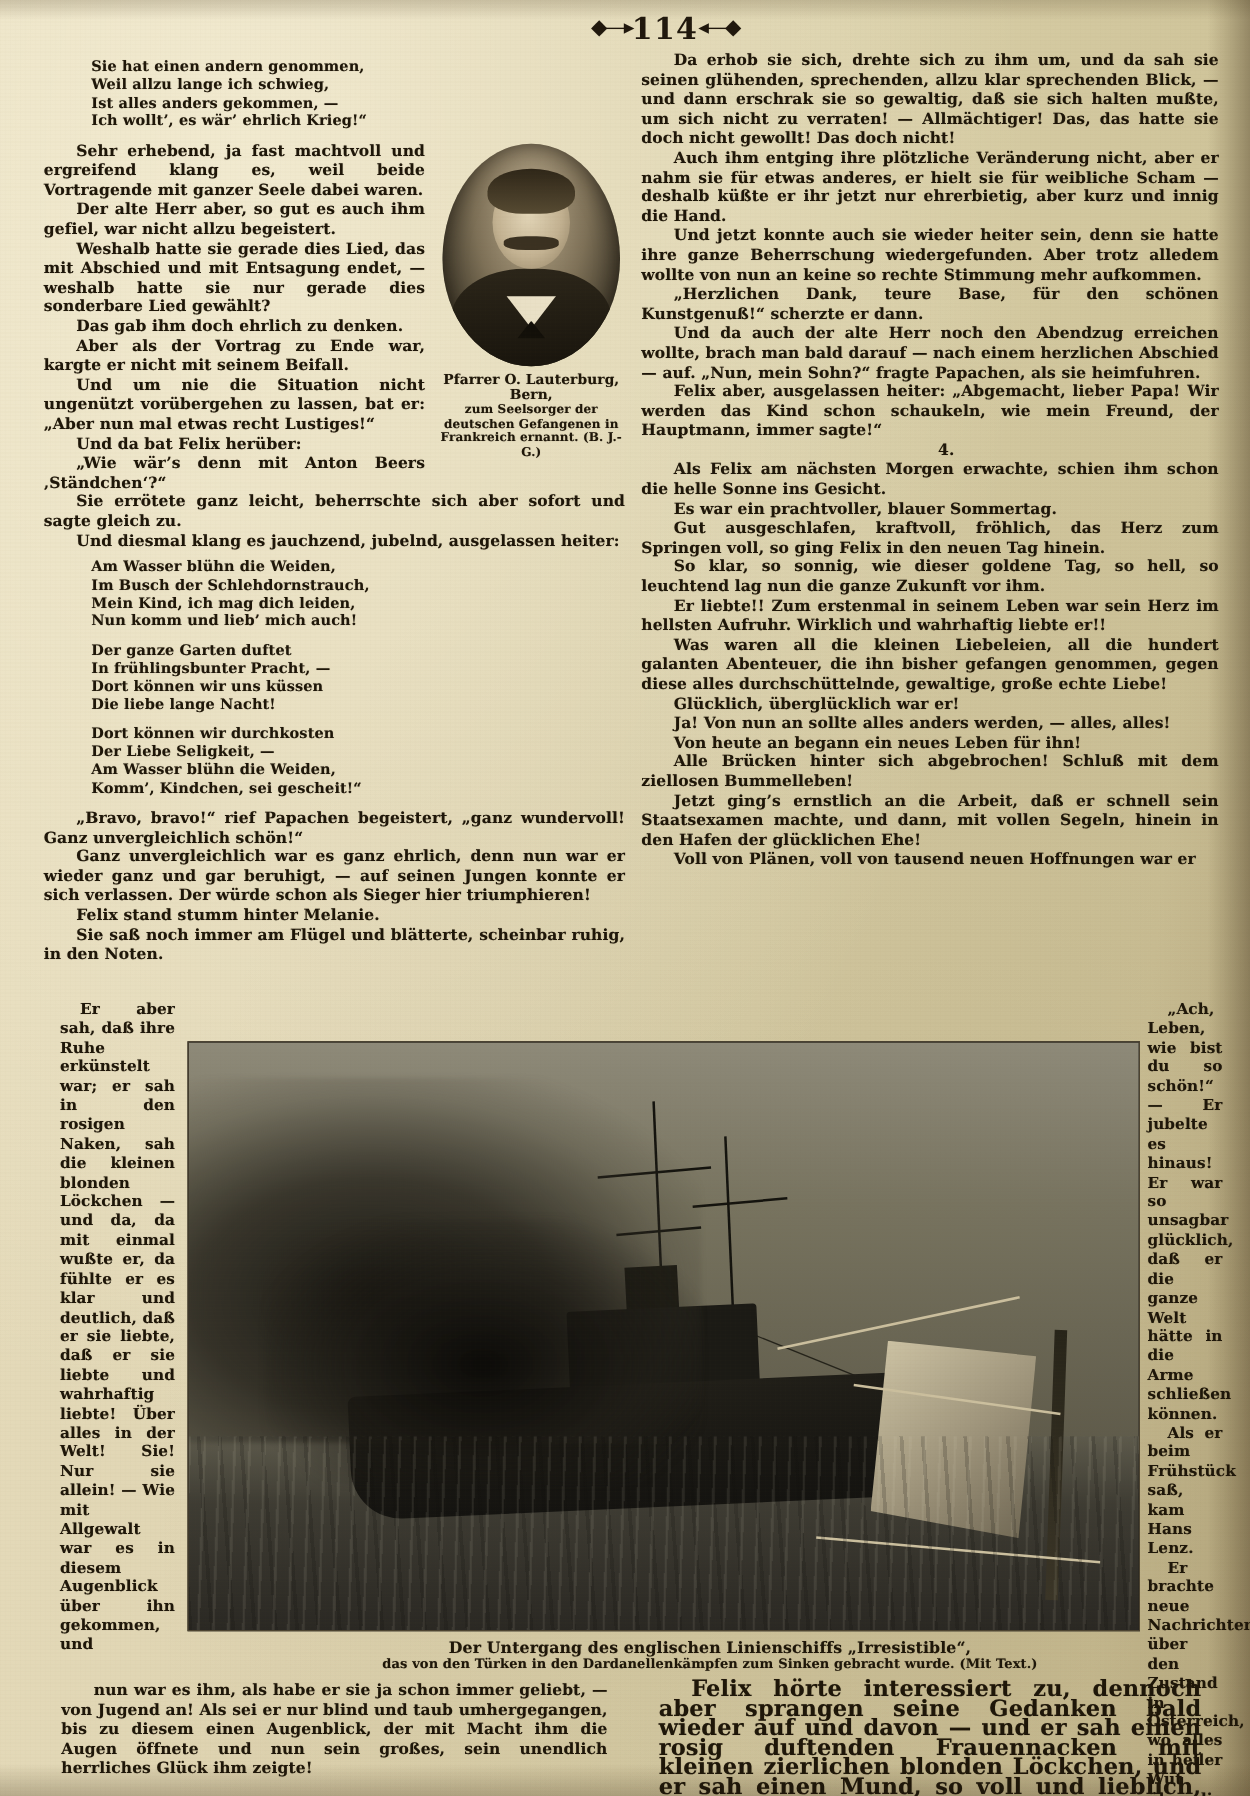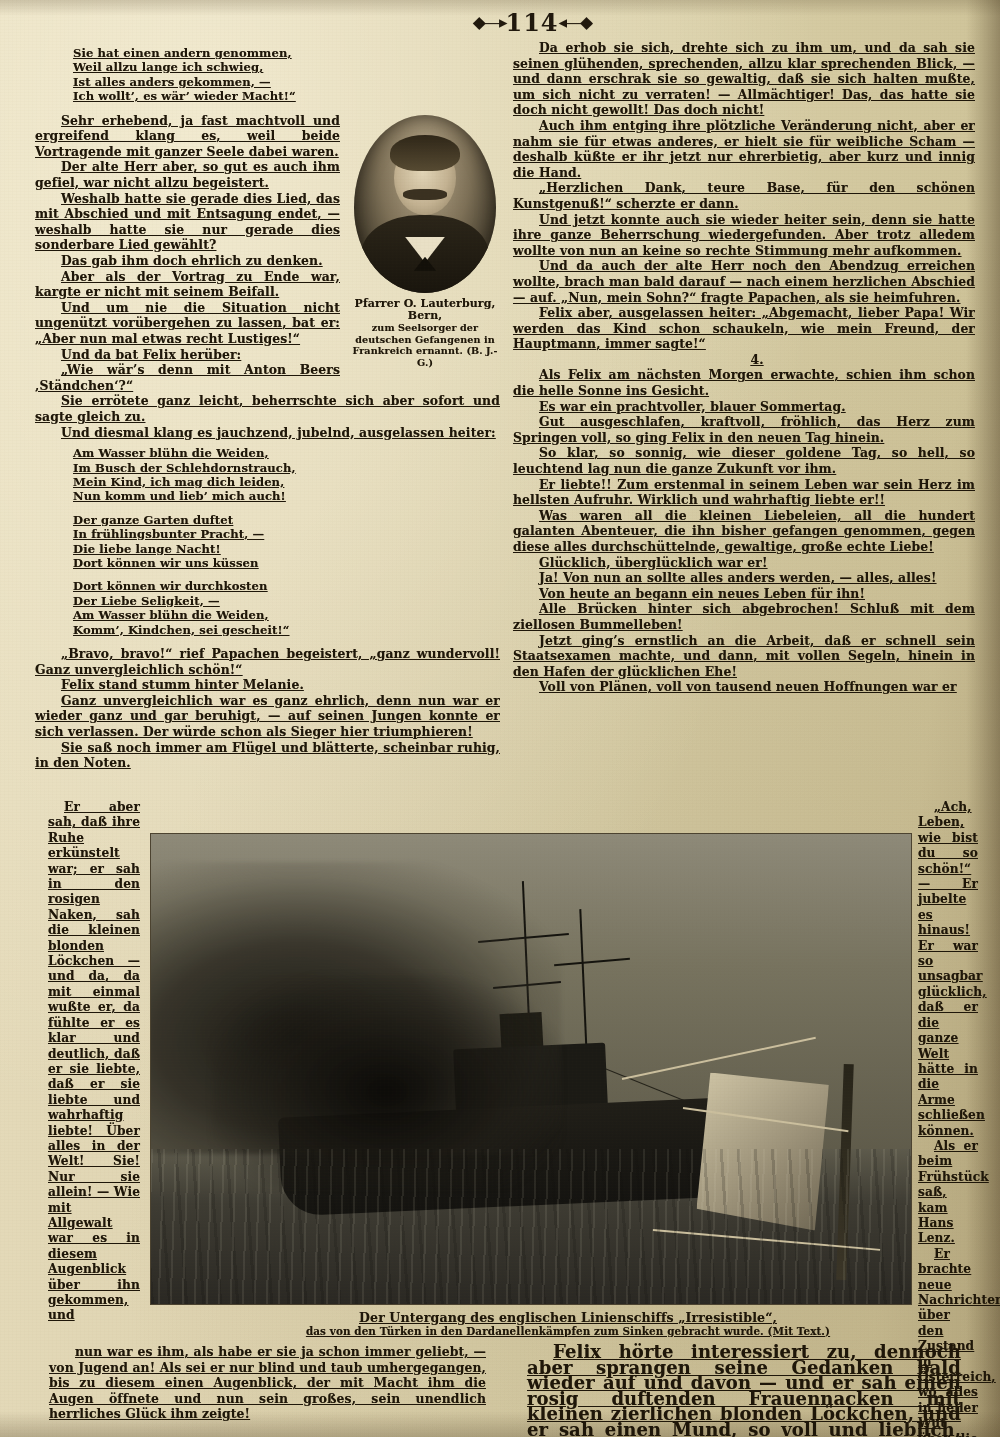--- a/index.html
+++ b/index.html
@@ -67,21 +67,20 @@
   .col-right{left:483px;width:462px;}
   .col p{margin:0;text-indent:26px;}
 
   
   .fraktur{
     font-family:"DejaVu Serif", serif;
     font-weight:600;
     letter-spacing:.1px;
     color:#1e1609;
     text-shadow:0 0 .6px rgba(40,28,12,.45);
-    text-decoration:underline;
   }
 
   .verse{
     margin:6px 0 6px 0;
     text-indent:0;
     padding-left:38px;
     font-size:11.6px;line-height:14.4px;
   }
   .verse div{white-space:nowrap;}
   .stanza{margin-bottom:9px;}
@@ -262,21 +261,21 @@
   </div>
 
   <div class="content">
 
     <div class="col col-left fraktur">
 
       <div class="verse stanza">
         <div>Sie hat einen andern genommen,</div>
         <div>Weil allzu lange ich schwieg,</div>
         <div>Ist alles anders gekommen, —</div>
-        <div>Ich wollt’, es wär’ wieder Macht!“</div>
+        <div>Ich wollt’, es wär’ ehrlich Krieg!“</div>
       </div>
 
       <div class="portrait-wrap">
         <div class="portrait">
           <div class="body"></div>
           <div class="head"></div>
           <div class="hair"></div>
           <div class="stache"></div>
           <div class="collar"></div>
           <div class="tie"></div>
@@ -300,41 +299,41 @@
 
       <div class="verse stanza">
         <div>Am Wasser blühn die Weiden,</div>
         <div>Im Busch der Schlehdornstrauch,</div>
         <div>Mein Kind, ich mag dich leiden,</div>
         <div>Nun komm und lieb’ mich auch!</div>
       </div>
       <div class="verse stanza">
         <div>Der ganze Garten duftet</div>
         <div>In frühlingsbunter Pracht, —</div>
+        <div>Dort können wir uns küssen</div>
         <div>Die liebe lange Nacht!</div>
-        <div>Dort können wir uns küssen</div>
       </div>
       <div class="verse stanza">
         <div>Dort können wir durchkosten</div>
         <div>Der Liebe Seligkeit, —</div>
         <div>Am Wasser blühn die Weiden,</div>
         <div>Komm’, Kindchen, sei gescheit!“</div>
       </div>
 
       <p>„Bravo, bravo!“ rief Papachen begeistert, „ganz wundervoll! Ganz unvergleichlich schön!“</p>
+      <p>Ganz unvergleichlich war es ganz ehrlich, denn nun war er wieder ganz und gar beruhigt, — auf seinen Jungen konnte er sich verlassen. Der würde schon als Sieger hier triumphieren!</p>
       <p>Felix stand stumm hinter Melanie.</p>
-      <p>Ganz unvergleichlich war es ganz ehrlich, denn nun war er wieder ganz und gar beruhigt, — auf seinen Jungen konnte er sich verlassen. Der würde schon als Sieger hier triumphieren!</p>
       <p>Sie saß noch immer am Flügel und blätterte, scheinbar ruhig, in den Noten.</p>
     </div>
 
     <div class="col col-right fraktur">
       <p>Da erhob sie sich, drehte sich zu ihm um, und da sah sie seinen glühenden, sprechenden, allzu klar sprechenden Blick, — und dann erschrak sie so gewaltig, daß sie sich halten mußte, um sich nicht zu verraten! — Allmächtiger! Das, das hatte sie doch nicht gewollt! Das doch nicht!</p>
       <p>Auch ihm entging ihre plötzliche Veränderung nicht, aber er nahm sie für etwas anderes, er hielt sie für weibliche Scham — deshalb küßte er ihr jetzt nur ehrerbietig, aber kurz und innig die Hand.</p>
+      <p>Und jetzt konnte auch sie wieder heiter sein, denn sie hatte ihre ganze Beherrschung wiedergefunden. Aber trotz alledem wollte von nun an keine so rechte Stimmung mehr aufkommen.</p>
       <p>„Herzlichen Dank, teure Base, für den schönen Kunstgenuß!“ scherzte er dann.</p>
-      <p>Und jetzt konnte auch sie wieder heiter sein, denn sie hatte ihre ganze Beherrschung wiedergefunden. Aber trotz alledem wollte von nun an keine so rechte Stimmung mehr aufkommen.</p>
       <p>Und da auch der alte Herr noch den Abendzug erreichen wollte, brach man bald darauf — nach einem herzlichen Abschied — auf. „Nun, mein Sohn?“ fragte Papachen, als sie heimfuhren.</p>
       <p>Felix aber, ausgelassen heiter: „Abgemacht, lieber Papa! Wir werden das Kind schon schaukeln, wie mein Freund, der Hauptmann, immer sagte!“</p>
       <p class="sec-num">4.</p>
       <p>Als Felix am nächsten Morgen erwachte, schien ihm schon die helle Sonne ins Gesicht.</p>
       <p>Es war ein prachtvoller, blauer Sommertag.</p>
       <p>Gut ausgeschlafen, kraftvoll, fröhlich, das Herz zum Springen voll, so ging Felix in den neuen Tag hinein.</p>
       <p>So klar, so sonnig, wie dieser goldene Tag, so hell, so leuchtend lag nun die ganze Zukunft vor ihm.</p>
       <p>Er liebte!! Zum erstenmal in seinem Leben war sein Herz im hellsten Aufruhr. Wirklich und wahrhaftig liebte er!!</p>
       <p>Was waren all die kleinen Liebeleien, all die hundert galanten Abenteuer, die ihn bisher gefangen genommen, gegen diese alles durchschüttelnde, gewaltige, große echte Liebe!</p>
       <p>Glücklich, überglücklich war er!</p>

